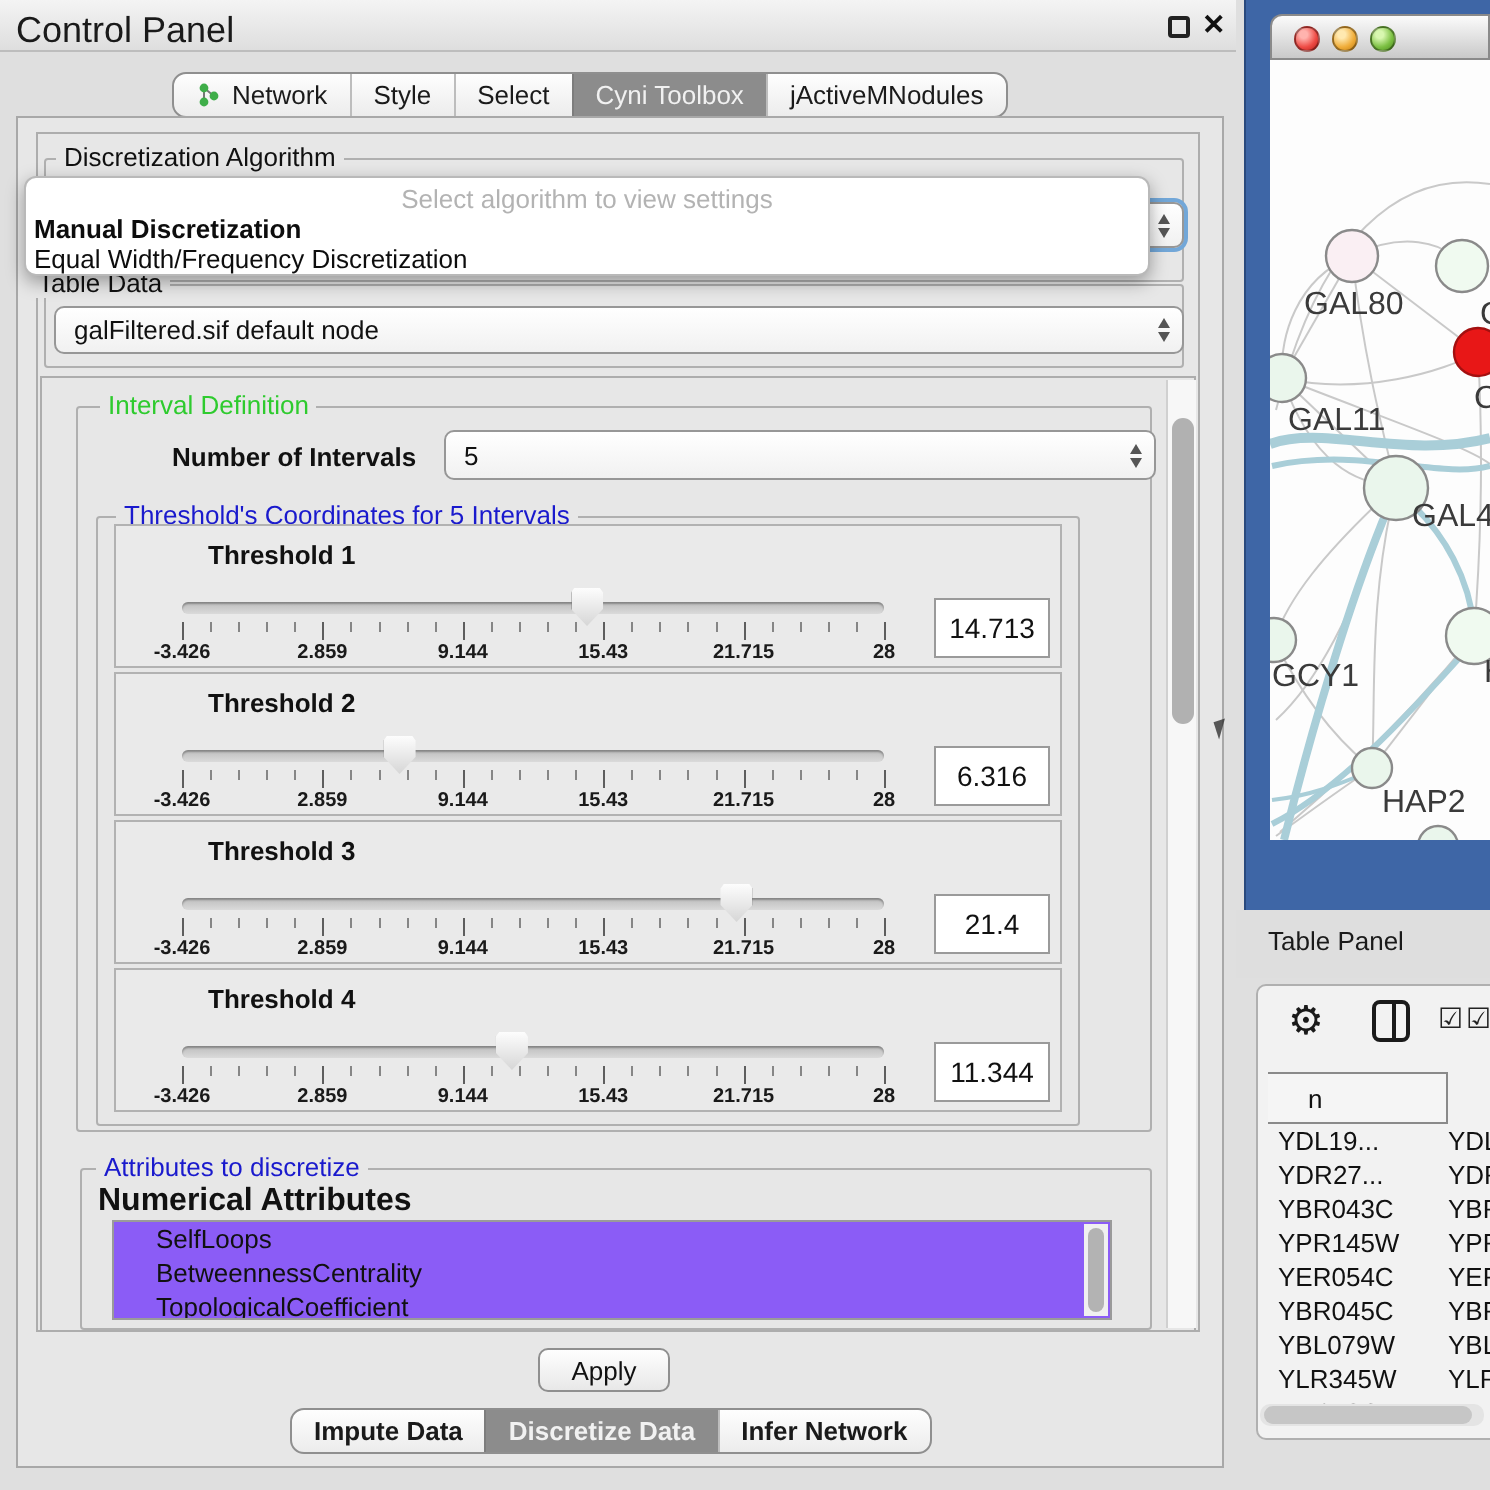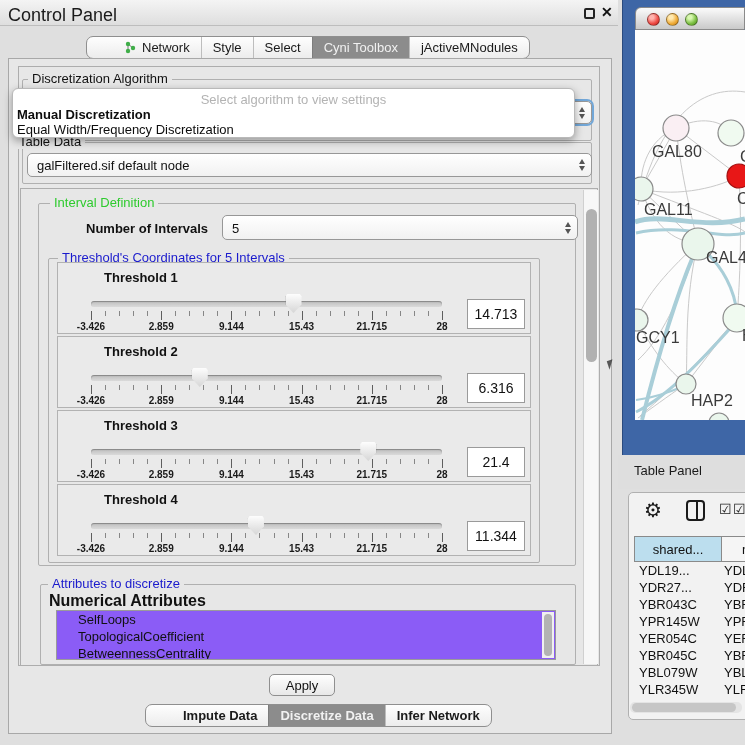--- a/index.html
+++ b/index.html
@@ -11,21 +11,21 @@
   .cp-titlebar { left:0; top:0; width:618px; height:26px;
     background:linear-gradient(#f4f4f4,#dedede); border-bottom:1px solid #bdbdbd; }
   .cp-title { left:8px; top:5px; font-size:18px; color:#1a1a1a; }
   .float-ico { left:584px; top:8px; width:11px; height:11px; border:2px solid #222; border-radius:2px; }
   .close-ico { left:601px; top:4px; font-size:14px; font-weight:700; color:#111; }
 
   .tabbar { display:flex; height:23px; background:linear-gradient(#fefefe,#ececec);
     border:1px solid #8f8f8f; border-radius:7px; overflow:hidden; }
   .seg { display:flex; align-items:center; gap:5px; padding:0 11px; font-size:13px;
     color:#1a1a1a; border-left:1px solid #bdbdbd; white-space:nowrap; }
-  .seg:first-child { border-left:none;margin-left:26px; }
+  .seg:first-child { border-left:none; }
   .seg.sel { background:#8c8c8c; color:#f1f1f1; border-left-color:#7d7d7d; }
 
   .cyni-panel { left:8px; top:58px; width:604px; height:676px; background:#e7e7e7; border:1px solid #a8a8a8; }
   .inner-panel { left:18px; top:66px; width:582px; height:600px; background:#e7e7e7; border:1px solid #adadad; }
   .settings-panel { left:20px; top:188px; width:578px; height:478px; background:#e7e7e7; border:1px solid #adadad; }
 
   .grp { border:1px solid #b0b0b0; border-radius:2px; }
   .grp-label { font-size:13px; background:#e7e7e7; padding:0 4px; white-space:nowrap; line-height:14px; }
   .green { color:#2ecb2e; }
   .blue { color:#1a1acd; }
@@ -252,22 +252,22 @@
   <div class="handle" style="left: 189.97px;"></div>
   <div class="vbox">11.344</div>
 </div>
 
 <div class="abs grp" style="left:40px; top:584px; width:536px; height:81px;"></div>
 <div class="abs grp-label blue" style="left:48px; top:577px;">Attributes to discretize</div>
 <div class="abs bold" style="left:46px; top:592px; font-size:16px; background:#e7e7e7; padding:0 3px;">Numerical Attributes</div>
 <div class="abs listbox">
   <div>
       <div class="litem">SelfLoops</div>
+      <div class="litem">BetweennessCentrality</div>
       <div class="litem">TopologicalCoefficient</div>
-      <div class="litem">BetweennessCentrality</div>
     </div>
   <div class="lscroll">
       <div class="lthumb"></div>
     </div>
 </div>
 
 <div class="abs btn" style="left:269px; top:674px; width:66px; height:22px;">Apply</div>
 
 <div class="abs tabbar" style="left:145px; top:704px;">
   <div class="seg bold">
@@ -349,21 +349,20 @@
 <div class="abs tp-title">Table Panel</div>
 <div class="abs tp-box"></div>
 <div class="abs gear">⚙</div>
 <div class="abs split-ico">
     <div></div>
   </div>
 <div class="abs chk" style="left:719px; top:501px;">☑</div>
 <div class="abs chk" style="left:733px; top:501px;">☑</div>
 
 <div class="thead">
-  <div class="hc hc1">shared...</div>
   <div class="hc hc2">n</div>
 </div>
 <div class="tbody">
     <div class="trow">
       <span class="tc1">YDL19...</span>
       <span class="tc2">YDL1</span>
     </div>
     <div class="trow">
       <span class="tc1">YDR27...</span>
       <span class="tc2">YDR2</span>

